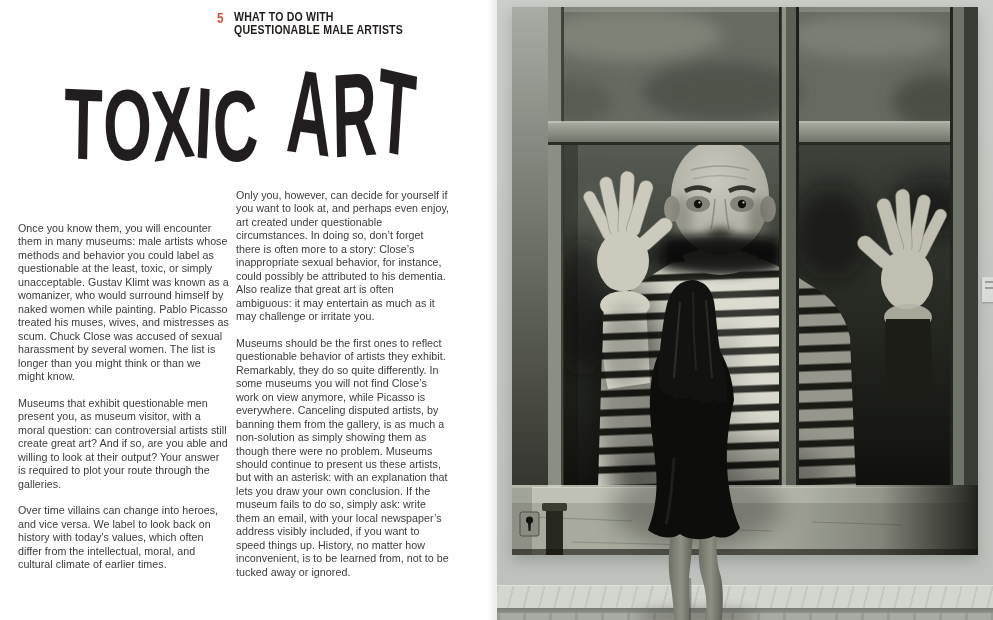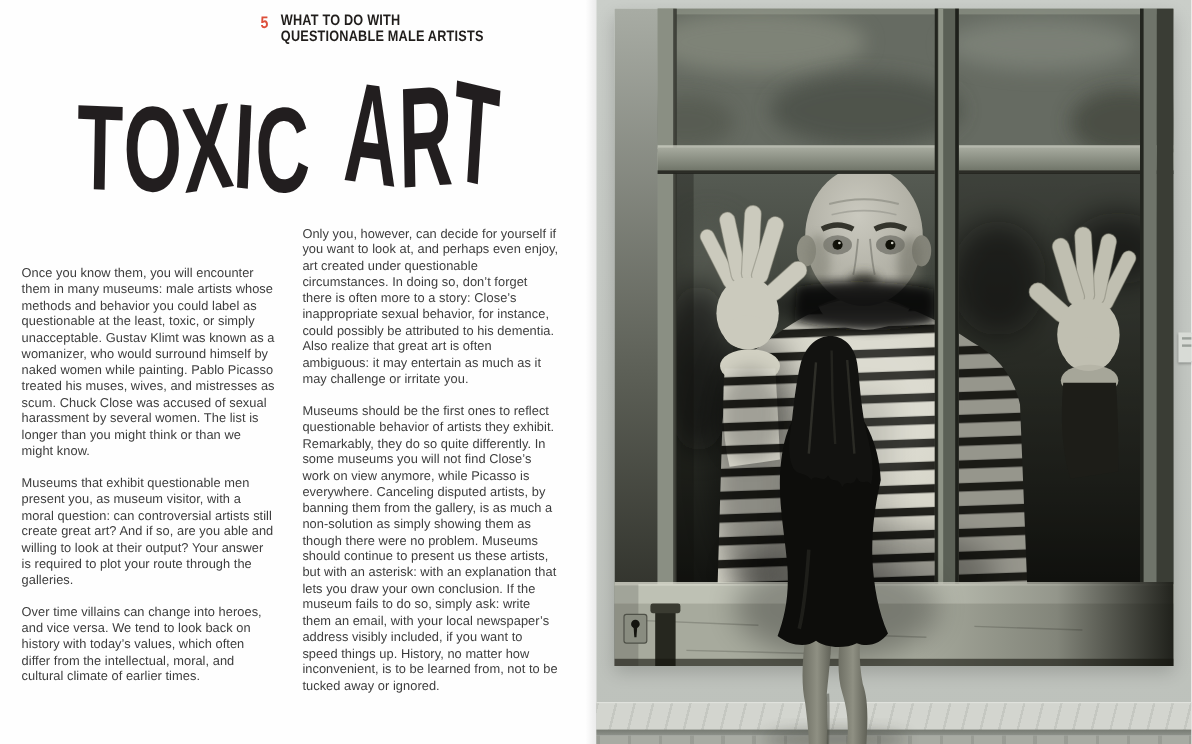--- a/index.html
+++ b/index.html
@@ -27,21 +27,21 @@
   .tw1 span:nth-child(4){transform:rotate(4deg) translateY(-1px);}
   .tw1 span:nth-child(5){transform:rotate(-3deg) translateY(2px);}
   .tw2 span:nth-child(1){transform:rotate(4deg);}
   .tw2 span:nth-child(2){transform:rotate(-2deg) translateY(2px);}
   .tw2 span:nth-child(3){transform:rotate(7deg);}
   
   .col{position:absolute;top:189px;font-size:10.7px;line-height:13.45px;color:#3c3c3c;
           letter-spacing:.04px;}
   .col p{margin:0 0 13.4px 0;}
   .col1{left:18px;width:211px;margin-top:33px;}
-  .col2{left:252px;width:214px;}
+  .col2{left:236px;width:214px;}
   
   .right-page{position:absolute;left:497px;top:0;width:496px;height:620px;
           background:linear-gradient(180deg,#cacec9 0%,#c3c7c2 50%,#bdc1bb 100%);}
   .art-print{position:absolute;left:15px;top:7px;width:466px;height:548px;
           box-shadow:0 6px 14px rgba(0,0,0,.18);}
   .skirting{position:absolute;left:0;top:585px;width:496px;height:23px;background:#d3d5cf;
           border-top:1px solid #e0e2dd;}
   .skirting::after{content:"";position:absolute;inset:0;
           background:repeating-linear-gradient(104deg,rgba(110,115,108,.14) 0 2px,rgba(0,0,0,0) 2px 15px);}
   .groove{position:absolute;left:0;top:608px;width:496px;height:5px;
@@ -70,21 +70,21 @@
     </header>
 
     <h1 class="title">
       <span class="tw tw1"><span>T</span><span>O</span><span>X</span><span>I</span><span>C</span></span>
       <span class="tw tw2"><span>A</span><span>R</span><span>T</span></span>
     </h1>
 
     <div class="col col1">
       <p>Once you know them, you will encounter them in many museums: male artists whose methods and behavior you could label as questionable at the least, toxic, or simply unacceptable. Gustav Klimt was known as a womanizer, who would surround himself by naked women while painting. Pablo Picasso treated his muses, wives, and mistresses as scum. Chuck Close was accused of sexual harassment by several women. The list is longer than you might think or than we might know.</p>
       <p>Museums that exhibit questionable men present you, as museum visitor, with a moral question: can controversial artists still create great art? And if so, are you able and willing to look at their output? Your answer is required to plot your route through the galleries.</p>
-      <p>Over time villains can change into heroes, and vice versa. We tend to look back on history with today’s values, which often differ from the intellectual, moral, and cultural climate of earlier times.</p>
+      <p>Over time villains can change into heroes, and vice versa. We label to look back on history with today’s values, which often differ from the intellectual, moral, and cultural climate of earlier times.</p>
     </div>
 
     <div class="col col2">
       <p>Only you, however, can decide for yourself if you want to look at, and perhaps even enjoy, art created under questionable circumstances. In doing so, don’t forget there is often more to a story: Close’s inappropriate sexual behavior, for instance, could possibly be attributed to his dementia. Also realize that great art is often ambiguous: it may entertain as much as it may challenge or irritate you.</p>
       <p>Museums should be the first ones to reflect questionable behavior of artists they exhibit. Remarkably, they do so quite differently. In some museums you will not find Close’s work on view anymore, while Picasso is everywhere. Canceling disputed artists, by banning them from the gallery, is as much a non-solution as simply showing them as though there were no problem. Museums should continue to present us these artists, but with an asterisk: with an explanation that lets you draw your own conclusion. If the museum fails to do so, simply ask: write them an email, with your local newspaper’s address visibly included, if you want to speed things up. History, no matter how inconvenient, is to be learned from, not to be tucked away or ignored.</p>
     </div>
   </section>
 
   <section class="right-page">
 

